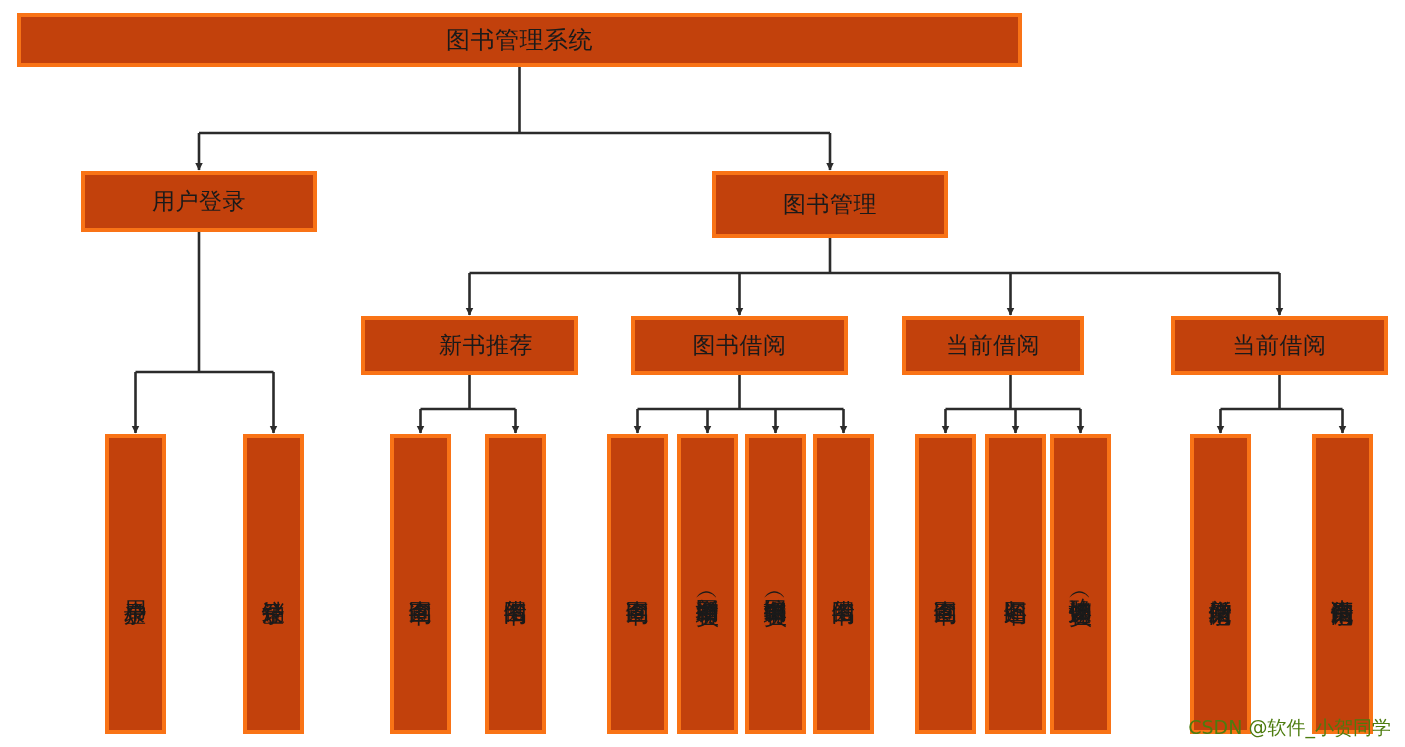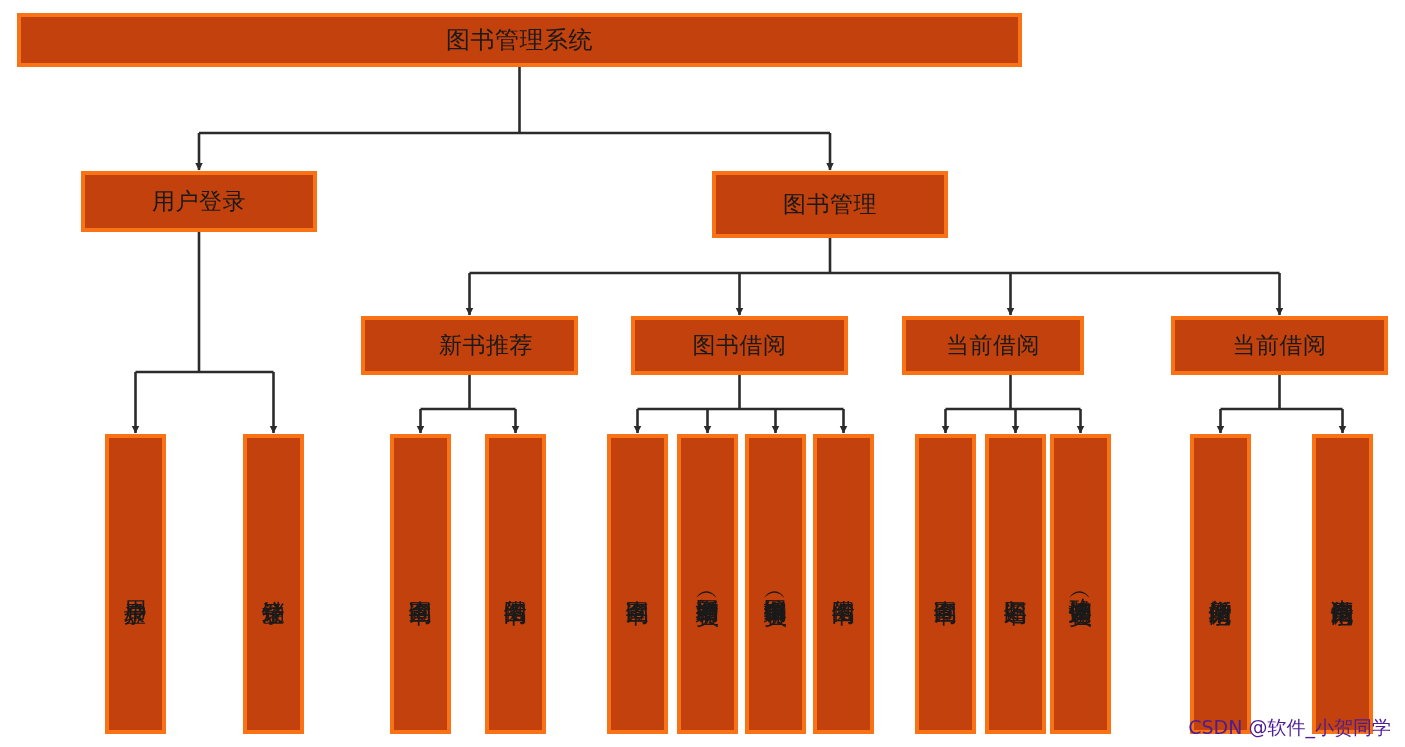--- a/index.html
+++ b/index.html
@@ -57,21 +57,21 @@
     top: 0;
     width: 1405px;
     height: 747px;
     pointer-events: none;
   }
   .watermark {
     position: absolute;
     right: 14px;
     bottom: 6px;
     font-size: 19px;
-    color: #4c1d95;
+    color: #4d7c0f;
     white-space: nowrap;
     font-family: "DejaVu Sans", "Liberation Sans", sans-serif;
   }
 </style>
 </head>
 <body>
 
 <div id="diagram-root">
   <svg class="connector-layer" viewBox="0 0 1405 747" width="1405" height="747" xmlns="http://www.w3.org/2000/svg">
     <defs>

